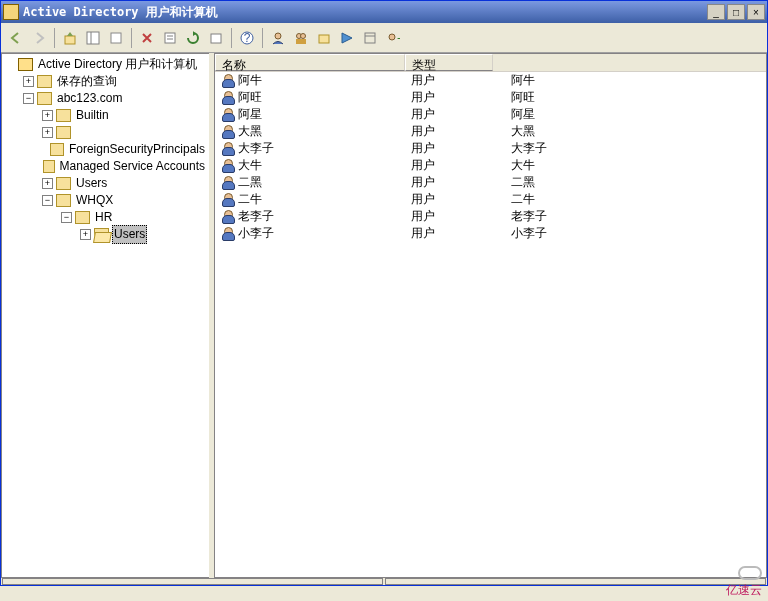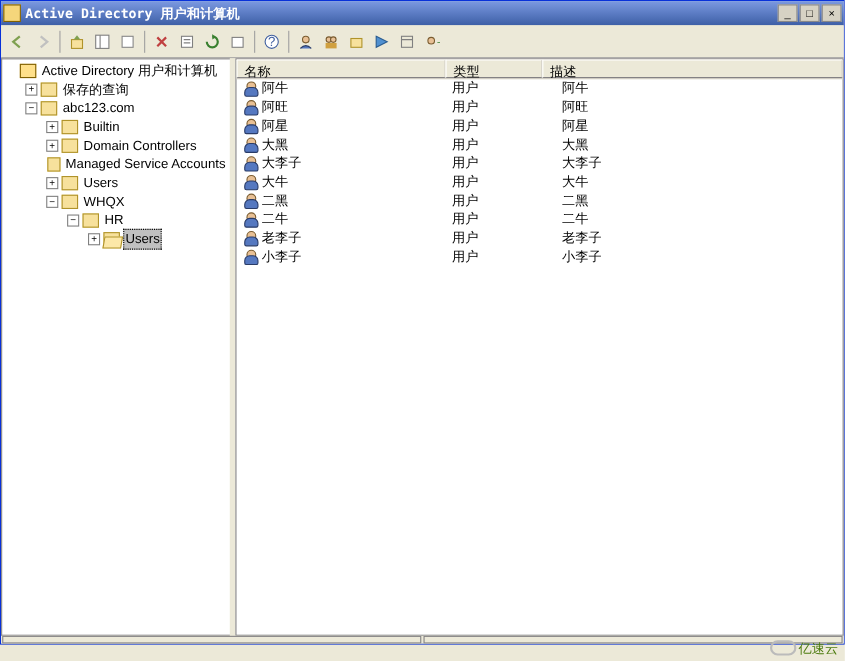--- a/index.html
+++ b/index.html
@@ -33,21 +33,21 @@
 .list-header { height: 18px; display: flex; border-bottom: 1px solid #d4d0c8; background:#ece9d8; }
 .list-col { border-right: 1px solid #d4d0c8; border-top:1px solid #fff; border-left:1px solid #fff; border-bottom:1px solid #848284; padding: 2px 6px; background: #ece9d8; cursor: pointer; font-family:"SimSun"; }
 .list-body { flex: 1; overflow: auto; }
 .list-row { display: flex; height: 17px; align-items: flex-end; cursor: pointer; }
 .cell { padding: 0 6px; white-space: nowrap; overflow: hidden; display:flex; align-items:center; }
 .user-icon { width: 14px; height: 14px; margin-right: 3px; position: relative; display:inline-block; }
 .user-icon::before { content:""; position:absolute; top:0; left:3px; width:7px; height:7px; border-radius:50%; background:#e8c095; border:1px solid #7a5c30;}
 .user-icon::after { content:""; position:absolute; bottom:0; left:1px; width:11px; height:7px; border-radius:5px 5px 2px 2px; background:#5578c0; border:1px solid #2a3c68;}
 .statusbar { height: 7px; background: #ece9d8; display:flex; }
 .statusbar > div { flex:1; border:1px solid #848284; margin:0 1px; background:#ece9d8;}
-.watermark { position: absolute; right: 6px; bottom: 2px; font-size: 13px; color: #4d7c0f; font-family: sans-serif; display:flex; align-items:flex-start; gap:2px;}
+.watermark { position: absolute; right: 6px; bottom: 2px; font-size: 13px; color: #be185d; font-family: sans-serif; display:flex; align-items:flex-end; gap:2px;flex-direction:column;}
 .watermark-cloud { width:24px; height:14px; border:2px solid #bbb; border-radius:8px; position:relative;}
 </style>
 </head>
 <body>
 
 <div class="window">
 
   <div class="titlebar">
     <span class="titlebar-icon"></span>
     <span class="titlebar-text">Active Directory 用户和计算机</span>
@@ -191,21 +191,29 @@
               <span class="folder-icon"></span>
               <span class="tree-label">Builtin</span>
             </div>
           </div>
         <div class="tree-node">
             <div class="tree-row">
               <span class="indent"></span>
               <span class="indent"></span>
               <span class="exp">+</span>
               <span class="folder-icon"></span>
-              <span class="tree-label">Domain Controllers</span>
+            </div>
+          </div>
+        <div class="tree-node">
+            <div class="tree-row">
+              <span class="indent"></span>
+              <span class="indent"></span>
+              <span class="exp-blank"></span>
+              <span class="folder-icon"></span>
+              <span class="tree-label">ForeignSecurityPrincipals</span>
             </div>
           </div>
         <div class="tree-node">
             <div class="tree-row">
               <span class="indent"></span>
               <span class="indent"></span>
               <span class="exp-blank"></span>
               <span class="folder-icon"></span>
               <span class="tree-label">Managed Service Accounts</span>
             </div>
@@ -251,21 +259,20 @@
           </div>
       </div>
     </div>
 
     <div class="splitter"></div>
 
     <div class="list-panel">
       <div class="list-header">
         <div class="list-col" style="width:190px">名称</div>
         <div class="list-col" style="width:88px">类型</div>
-        <div class="list-col" style="flex:1">描述</div>
       </div>
       <div class="list-body" id="list-body">
           <div class="list-row">
             <div class="cell" style="width:190px">
               <span class="user-icon"></span>
               <span>阿牛</span>
             </div>
             <div class="cell" style="width:100px">
               <span>用户</span>
             </div>

